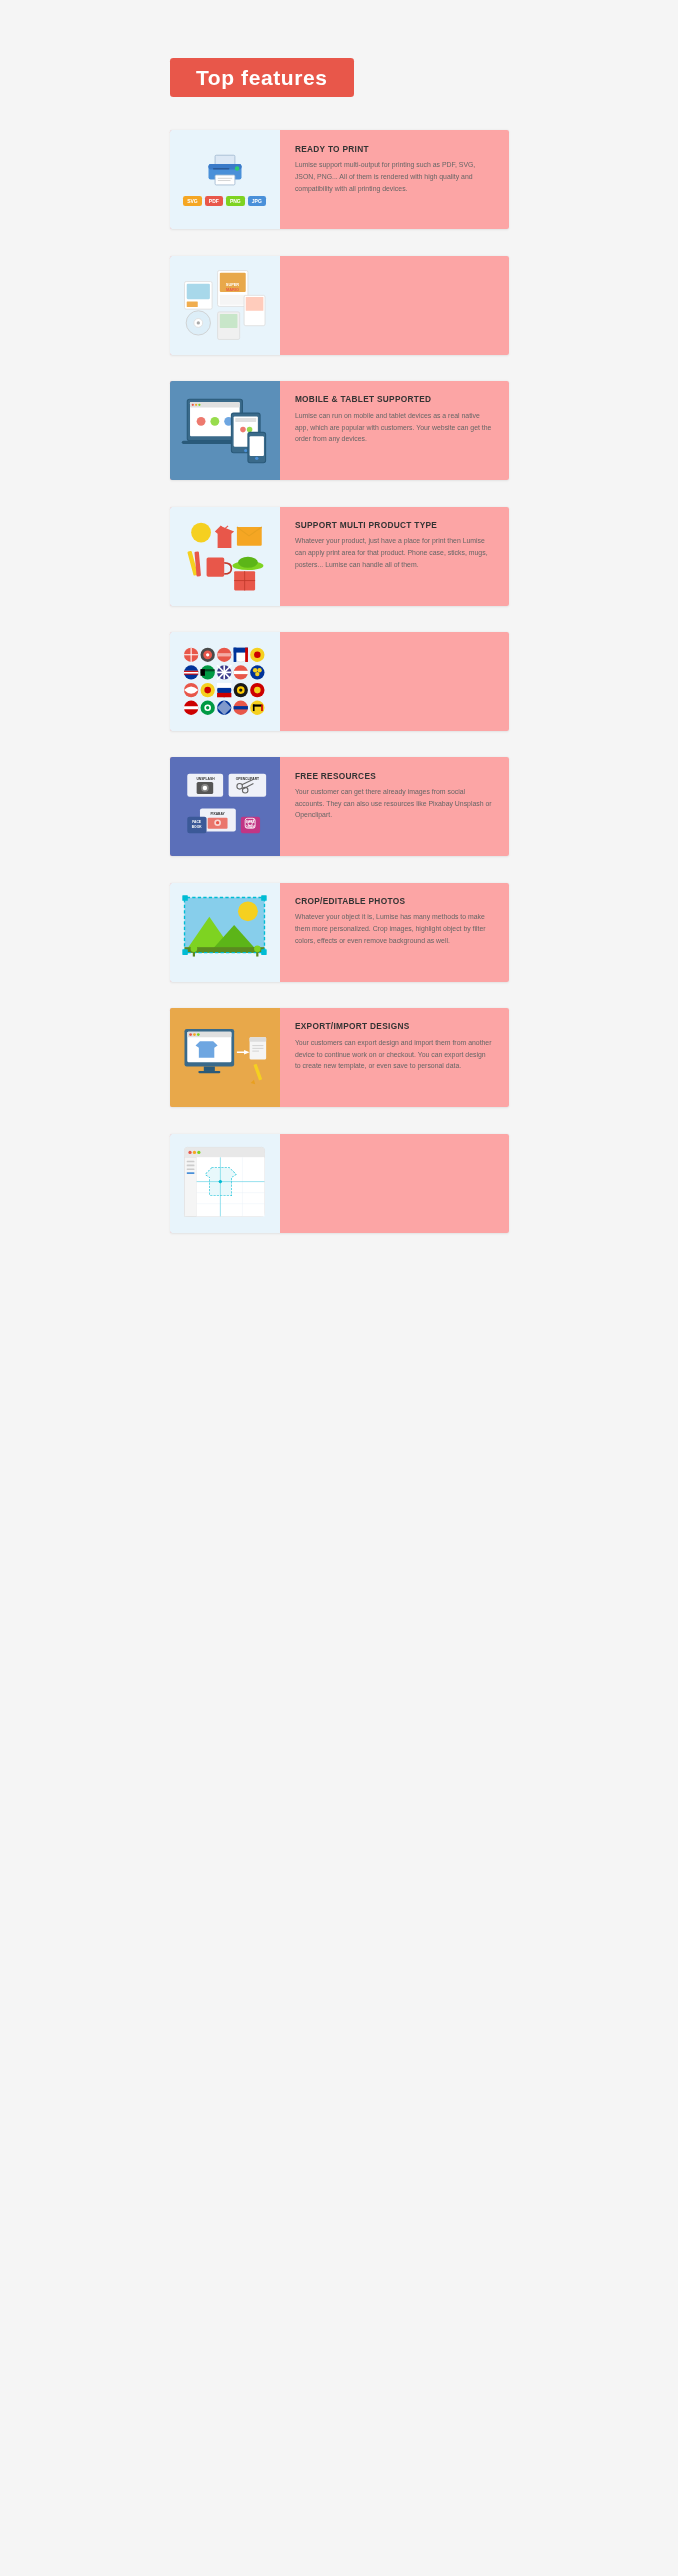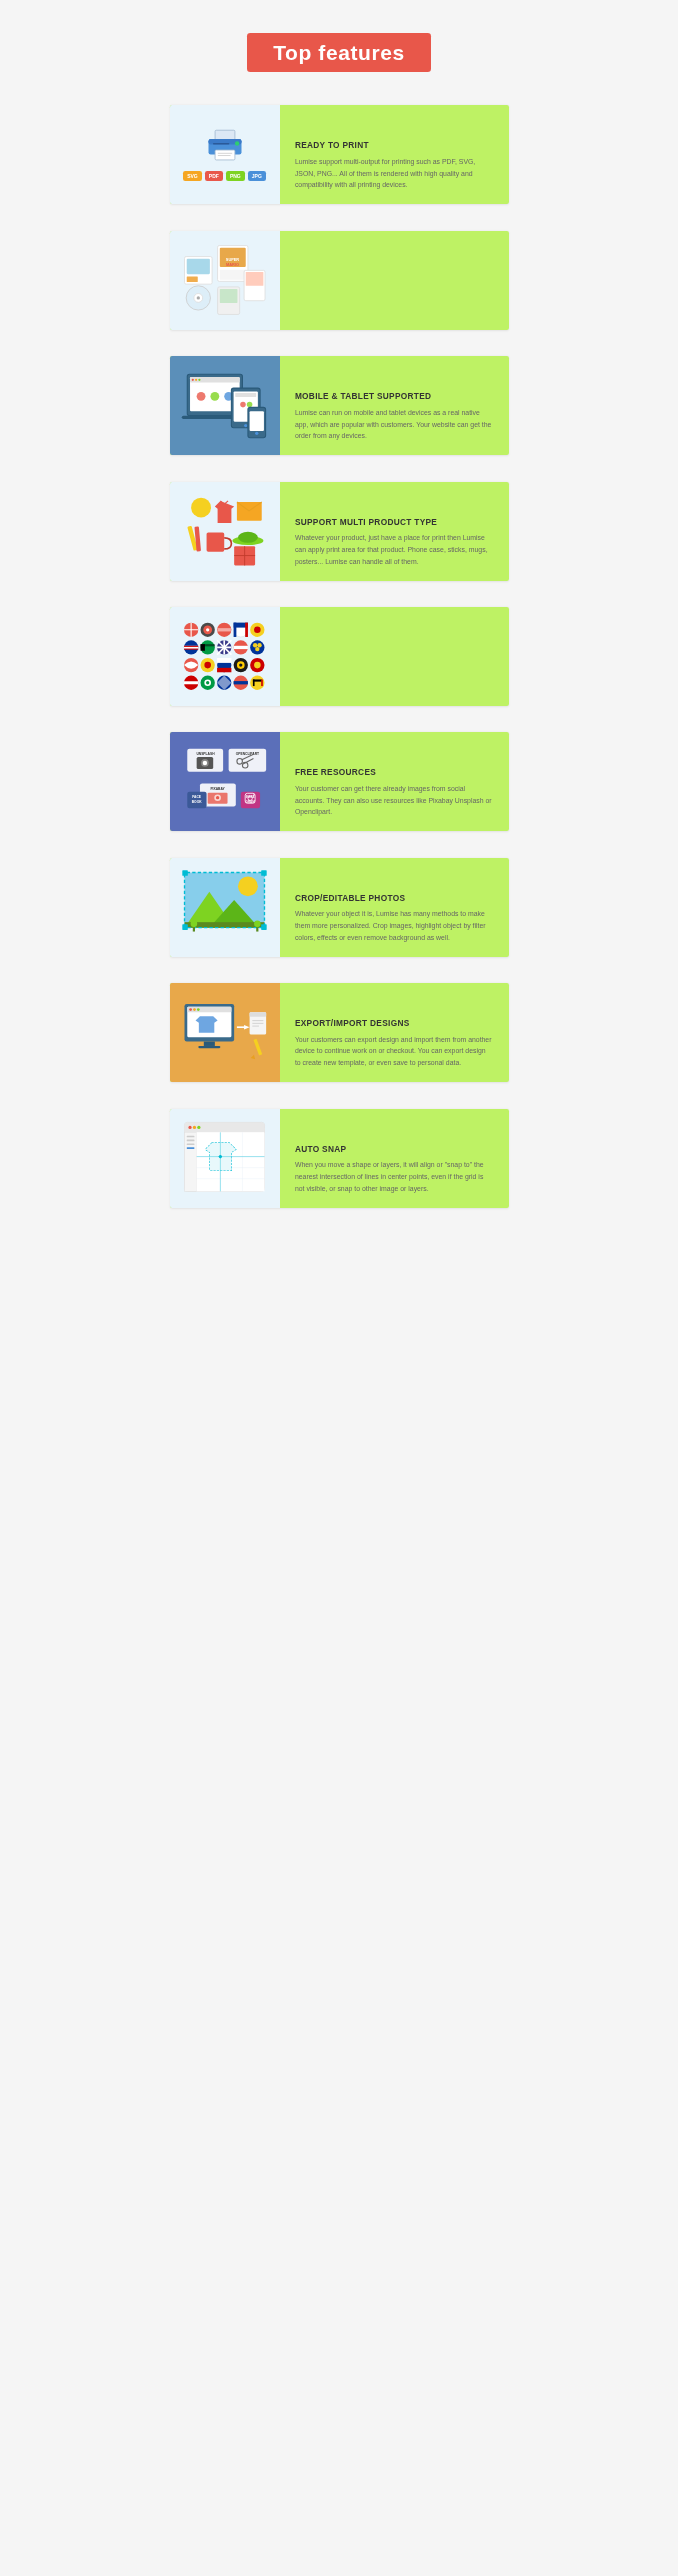--- a/index.html
+++ b/index.html
@@ -10,40 +10,40 @@
       min-height: 2576px;
     }
 
     .page-wrapper {
       width: 339px;
       margin: 0 auto;
       padding: 33px 0;
     }
 
     .header-section {
-      text-align: center;
       margin-bottom: 33px;
+      margin-top: 25px;
     }
 
     .top-features-title {
       display: inline-block;
       background: #e8574a;
       color: #fff;
       font-size: 21px;
       font-weight: bold;
       padding: 7.7px 26.4px;
       border-radius: 3.3px;
       letter-spacing: 0.6px;
     }
 
     .feature-row {
       display: flex;
-      align-items: flex-end;
+      align-items: flex-start;
       margin-bottom: 26.4px;
-      background: #bef264;
+      background: #fca5a5;
       border-radius: 2.2px;
       overflow: hidden;
       box-shadow: 0 0.6px 2.2px rgba(0,0,0,0.08);
     }
 
     .feature-image {
       width: 110px;
       min-width: 110px;
       height: 99px;
       display: flex;
@@ -504,20 +504,16 @@
         <path d="M60 45 L48 57 L56 62 L56 95 L95 95 L95 62 L103 57 L91 45 Z" fill="#e8f8fb"></path>
 
         <line x1="75" y1="26" x2="75" y2="133" stroke="#00bcd4" stroke-width="1" opacity="0.7"></line>
         <line x1="32" y1="70" x2="155" y2="70" stroke="#00bcd4" stroke-width="1" opacity="0.7"></line>
 
         <circle cx="75" cy="70" r="3" fill="#00bcd4"></circle>
         <line x1="72" y1="70" x2="78" y2="70" stroke="#00bcd4" stroke-width="1.5"></line>
         <line x1="75" y1="67" x2="75" y2="73" stroke="#00bcd4" stroke-width="1.5"></line>
       </svg>
     </div>
-    <div class="feature-content">
-      <div class="feature-title">AUTO SNAP</div>
-      <div class="feature-desc">When you move a shape or layers, it will align or "snap to" the nearest intersection of lines in center points, even if the grid is not visible, or snap to other image or layers.</div>
-    </div>
   </div>
 
 </div>
 
 
 </body></html>

